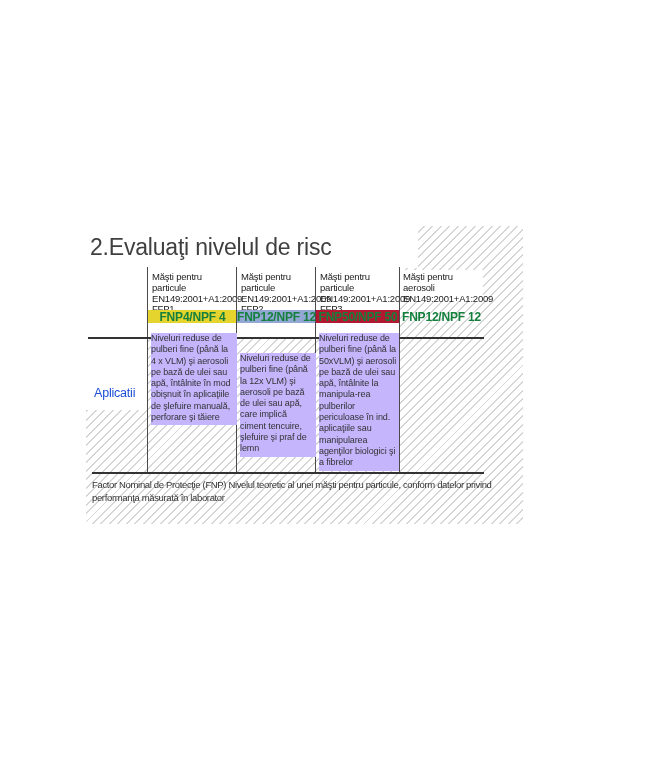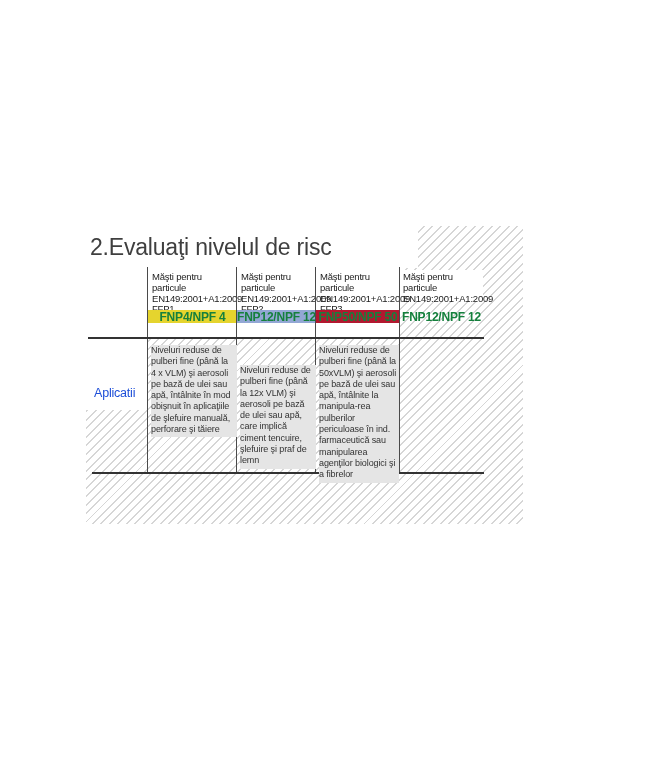--- a/index.html
+++ b/index.html
@@ -32,22 +32,22 @@
     position:absolute;top:310px;font-size:12px;font-weight:bold;
     color:#15803d;text-align:center;letter-spacing:-0.2px;white-space:nowrap;
   }
   .vline{position:absolute;top:267px;width:1px;height:206px;background:#4a4a4a;}
   .hline{position:absolute;height:1.5px;background:#333;}
   .row-label{
     position:absolute;left:94px;top:386px;font-size:12.5px;color:#1d4ed8;
     letter-spacing:-0.2px;
   }
   .app-cell{
-    position:absolute;top:345px;font-size:9px;line-height:11.3px;color:#333;
-    letter-spacing:-0.1px;background:#e5e5e5;padding:0 2px 2px 0;
+    position:absolute;top:333px;font-size:9px;line-height:11.3px;color:#333;
+    letter-spacing:-0.1px;background:#c4b5fd;padding:0 2px 2px 0;
   }
   .footnote{
     position:absolute;left:92px;top:479px;width:404px;font-size:9.5px;
     line-height:12.5px;color:#333;letter-spacing:-0.35px;
   }
 </style>
 </head>
 <body>
 
 <div class="canvas">
@@ -58,21 +58,21 @@
   <div class="white-box" style="left:86px;top:266px;width:313px;height:72px;"></div>
   <div class="white-box" style="left:399px;top:270px;width:84px;height:31px;"></div>
   <div class="white-box" style="left:86px;top:338px;width:61px;height:72px;"></div>
 
   <div class="page-title">2.Evaluaţi nivelul de risc</div>
 
 
   <div class="col-header" style="left:152px;width:84px;">Măşti pentru particule EN149:2001+A1:2009 FFP1</div>
   <div class="col-header" style="left:241px;width:74px;">Măşti pentru particule EN149:2001+A1:2009 FFP2</div>
   <div class="col-header" style="left:320px;width:78px;">Măşti pentru particule EN149:2001+A1:2009 FFP3</div>
-  <div class="col-header" style="left:403px;width:80px;">Măşti pentru particule EN149:2001+A1:2009</div>
+  <div class="col-header" style="left:403px;width:80px;">Măşti pentru aerosoli EN149:2001+A1:2009</div>
 
   <div class="color-bar" style="left: 148px; width: 89px; background: rgb(229, 212, 46);"></div>
   <div class="color-bar" style="left: 237px; width: 79px; background: rgb(146, 167, 212);"></div>
   <div class="color-bar" style="left: 316px; width: 84px; background: rgb(178, 24, 47);"></div>
 
   <div class="fnp-label" style="left:148px;width:89px;">FNP4/NPF 4</div>
   <div class="fnp-label" style="left:237px;width:79px;">FNP12/NPF 12</div>
   <div class="fnp-label" style="left:316px;width:84px;">FNP50/NPF 50</div>
   <div class="fnp-label" style="left:399px;width:85px;">FNP12/NPF 12</div>
 
@@ -80,16 +80,17 @@
   <div class="vline" style="left:236px;"></div>
   <div class="vline" style="left:315px;"></div>
   <div class="vline" style="left:399px;"></div>
   <div class="hline" style="left:88px;top:337px;width:396px;"></div>
   <div class="hline" style="left:92px;top:472px;width:392px;"></div>
 
   <div class="row-label">Aplicatii</div>
 
   <div class="app-cell" style="left:151px;width:84px;">Niveluri reduse de pulberi fine (până la 4 x VLM) şi aerosoli pe bază de ulei sau apă, întâlnite în mod obişnuit în aplicaţiile de şlefuire manuală, perforare şi tăiere</div>
   <div class="app-cell" style="left:240px;width:74px;margin-top:20px;">Niveluri reduse de pulberi fine (până la 12x VLM) şi aerosoli pe bază de ulei sau apă, care implică ciment tencuire, şlefuire şi praf de lemn</div>
-  <div class="app-cell" style="left:319px;width:78px;">Niveluri reduse de pulberi fine (până la 50xVLM) şi aerosoli pe bază de ulei sau apă, întâlnite la manipula-rea pulberilor periculoase în ind. farmaceutică sau manipularea agenţilor biologici şi a fibrelor</div>
+  <div class="app-cell" style="left:319px;width:78px;">Niveluri reduse de pulberi fine (până la 50xVLM) şi aerosoli pe bază de ulei sau apă, întâlnite la manipula-rea pulberilor periculoase în ind. aplicaţiile sau manipularea agenţilor biologici şi a fibrelor</div>
 
+  <div class="footnote">Factor Nominal de Protecţie (FNP) Nivelul teoretic al unei măşti pentru particule, conform datelor privind performanţa măsurată în laborator</div>
 
 </div>
 
 </body></html>

